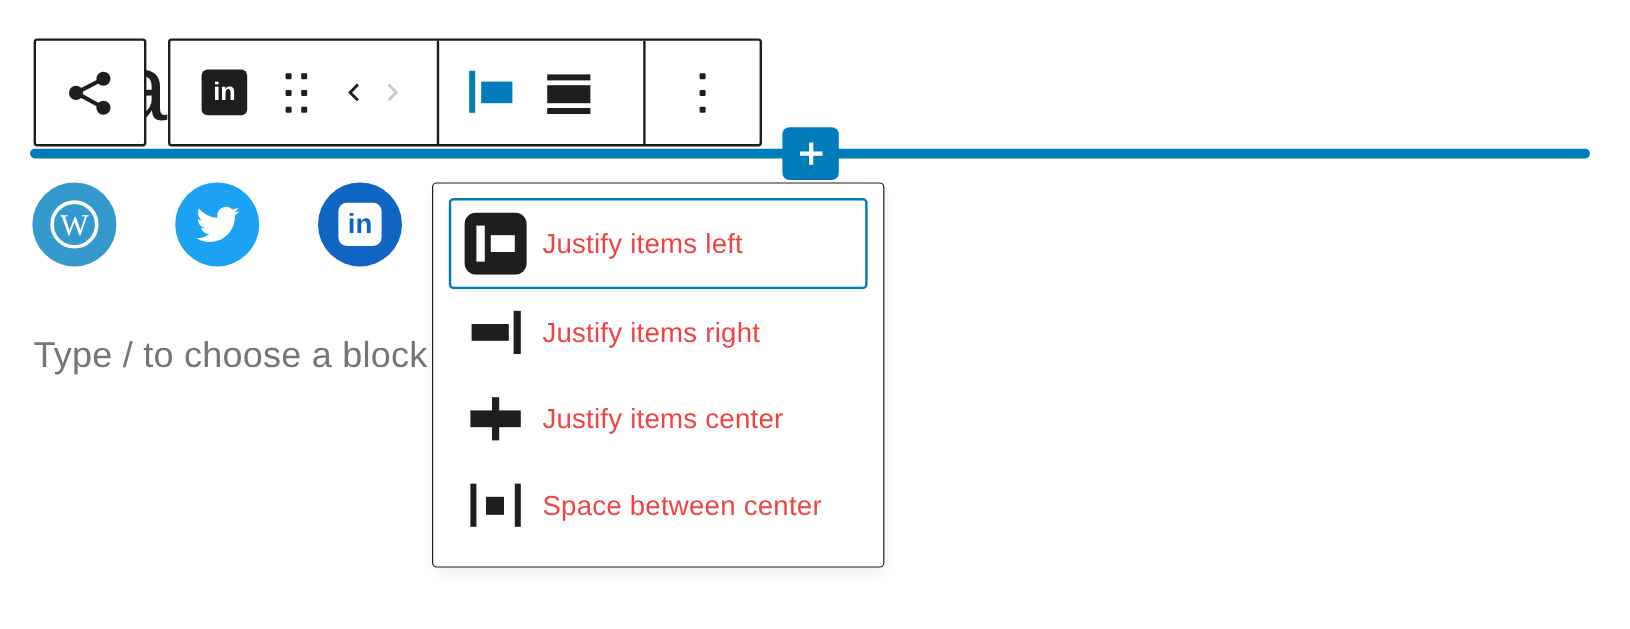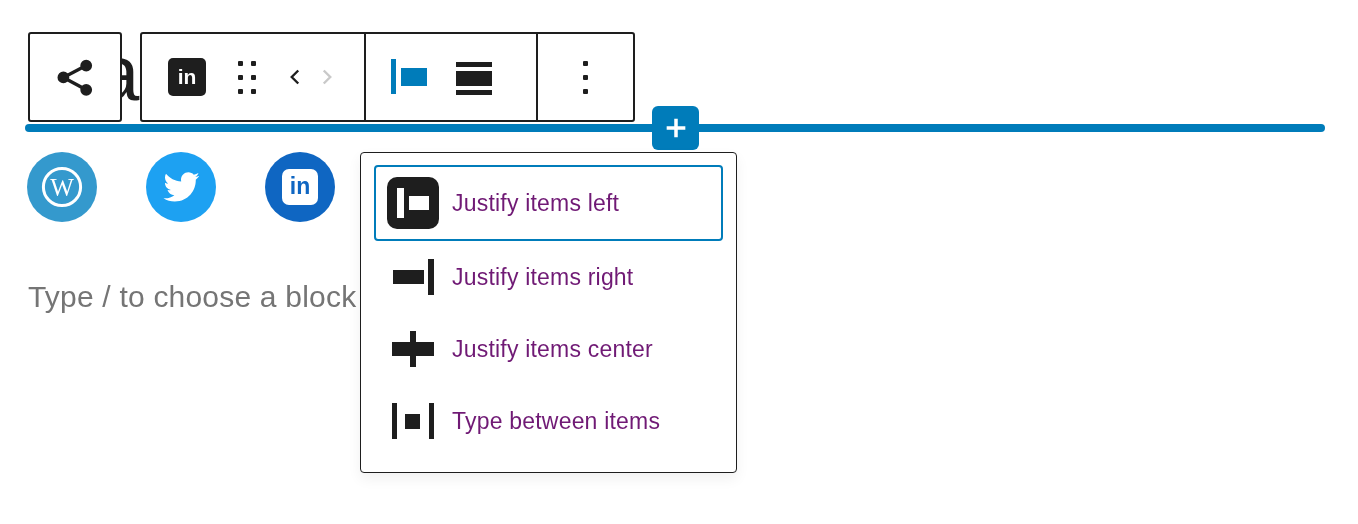--- a/index.html
+++ b/index.html
@@ -75,21 +75,21 @@
     position:absolute; left:360px; top:152px; width:377px; height:321px;
     background:#fff; border:1.5px solid #1e1e1e; border-radius:4px; z-index:5;
     padding:12px 13px; box-shadow:0 6px 14px rgba(0,0,0,.06);
   }
   .menu-item {
     display:flex; align-items:center; height:72px; padding-left:13px;
     border-radius:4px; cursor:pointer; background:#fff;
   }
   .menu-item.selected { height:76px; border:2px solid #007cba; padding-left:11px; }
   .menu-item .mi-icon { width:52px; height:52px; flex:0 0 52px; margin-right:13px; display:block; }
-  .menu-item .mi-label { font-size:23px; color:#701a75; letter-spacing:.2px; white-space:nowrap; }
+  .menu-item .mi-label { font-size:23px; color:#ef4444; letter-spacing:.2px; white-space:nowrap; }
 </style>
 </head>
 <body>
 
 <div class="stage">
 
   <span class="obscured-a">a</span>
 
   <p class="placeholder">Type / to choose a block</p>
 
@@ -210,17 +210,17 @@
       </svg>
       <span class="mi-label">Justify items center</span>
     </div>
 
     <div class="menu-item">
       <svg class="mi-icon" viewBox="0 0 52 52" width="52" height="52">
         <rect x="5" y="8" width="5" height="36" fill="#1e1e1e"></rect>
         <rect x="18" y="19" width="15" height="15" fill="#1e1e1e"></rect>
         <rect x="42" y="8" width="5" height="36" fill="#1e1e1e"></rect>
       </svg>
-      <span class="mi-label">Type between items</span>
+      <span class="mi-label">Space between center</span>
     </div>
 
   </div>
 </div>
 
 </body></html>

